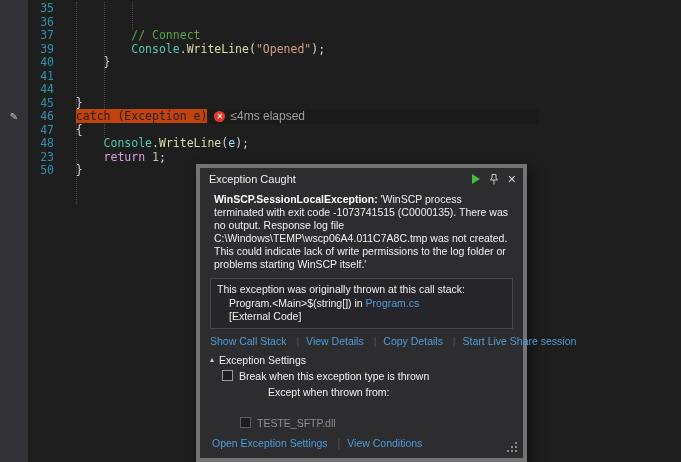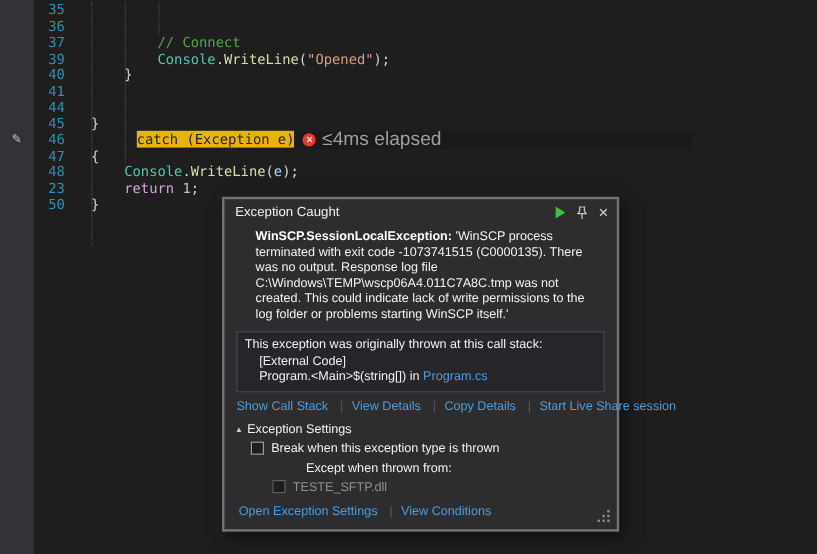--- a/index.html
+++ b/index.html
@@ -15,56 +15,56 @@
   .code-row{display:flex;height:13.5px;line-height:13.5px;
             font-family:"DejaVu Sans Mono",monospace;font-size:11.5px;white-space:pre;}
   .gutter{flex:0 0 28px;width:28px;text-align:center;color:#C8C8C8;font-size:10px;
           font-family:"DejaVu Sans",sans-serif;}
   .ln{flex:0 0 26px;text-align:right;color:#2B91AF;margin-right:8px;}
   .code{flex:1;color:#D4D4D4;}
   .tk-comment{color:#57A64A;} .tk-class{color:#4EC9B0;} .tk-method{color:#DCDCAA;}
   .tk-local{color:#9CDCFE;}  .tk-keyword{color:#D8A0DF;} .tk-number{color:#B5CEA8;}
   .tk-plain{color:#D4D4D4;}  .tk-string{color:#D69D85;}  .tk-dark{color:#23221C;}
   .hl-exception{background:#6E2B2B;}
-  .hl-current{background:#eab308;margin-left:38px;}
+  .hl-current{background:#c2410c;}
   .perf-band{display:inline-flex;align-items:center;gap:5px;background:#1A1A1B;
              height:13.5px;width:330px;margin-left:2px;padding-left:5px;
              vertical-align:top;box-sizing:border-box;}
   .exc-badge{width:11px;height:11px;border-radius:50%;background:#E23B2E;color:#FFF;
              font-size:8px;line-height:11px;text-align:center;font-weight:bold;flex:0 0 11px;
              font-family:"DejaVu Sans",sans-serif;}
-  .perf-text{color:#9E9E9E;font-size:16px;font-family:"Liberation Sans",sans-serif;}
+  .perf-text{color:#9E9E9E;font-size:12px;font-family:"Liberation Sans",sans-serif;}
   
-  .popup{position:absolute;left:185px;top:164px;width:331px;background:#2D2D30;
-         border:2px solid #737373;box-shadow:4px 5px 12px rgba(0,0,0,.55);z-index:10;
+  .popup{position:absolute;left:196px;top:164px;width:331px;background:#2D2D30;
+         border:4px solid #737373;box-shadow:4px 5px 12px rgba(0,0,0,.55);z-index:10;
          color:#F1F1F1;font-size:10.5px;box-sizing:border-box;}
   .popup-title{display:flex;align-items:center;padding:5px 7px 3px 9px;font-size:11px;}
   .title-text{flex:1;color:#F1F1F1;}
   .title-icons{display:flex;align-items:center;gap:9px;}
   .icon-continue{width:0;height:0;border-left:8px solid #41C03F;
                  border-top:5px solid transparent;border-bottom:5px solid transparent;}
   .icon-pin svg{display:block;}
   .icon-close{color:#D8D8D8;font-size:14px;line-height:11px;cursor:pointer;}
   .popup-body{padding:3px 10px 9px 10px;}
-  .msg{margin:2px 0 7px 16px;line-height:13px;}
+  .msg{margin:2px 0 7px 4px;line-height:13px;}
   .msg b{color:#FFFFFF;}
   .stackbox{border:1px solid #47474C;background:#26262A;padding:4px 6px;line-height:13.5px;
             margin-bottom:6px;}
   .frame{padding-left:12px;}
   a.lnk{color:#4E9CDA;text-decoration:none;cursor:pointer;}
   .linkrow{margin:3px 0 7px 0;white-space:nowrap;}
   .linkrow a+a::before{content:"|";color:#55555A;margin:0 7px;display:inline-block;}
   .settings{margin-top:3px;}
   .settings-header{display:flex;align-items:center;gap:5px;margin-bottom:4px;cursor:pointer;}
   .tri{color:#CFCFCF;font-size:8px;line-height:10px;}
   .cbrow{display:flex;align-items:center;gap:6px;margin:3px 0 3px 12px;cursor:pointer;}
   .cb{width:11px;height:11px;border:1px solid #9A9A9A;background:#1E1E1E;flex:0 0 11px;
       box-sizing:border-box;}
   .cb.dim{border-color:#5F5F5F;}
-  .except-label{margin:4px 0 4px 30px;padding-left:28px;}
+  .except-label{margin:4px 0 19px 30px;padding-left:28px;}
   .cbrow.module{margin-left:30px;color:#8F8F8F;}
   .linkrow.bottom{margin:8px 0 0 2px;}
   .grip{position:absolute;right:6px;bottom:14px;width:2px;height:2px;background:#8A8A8A;
         box-shadow:-4px 4px 0 #8A8A8A,0 4px 0 #8A8A8A,
                    -8px 8px 0 #8A8A8A,-4px 8px 0 #8A8A8A,0 8px 0 #8A8A8A;cursor:nwse-resize;}
 </style>
 </head>
 <body>
 
 <div class="strip"></div>
@@ -98,22 +98,22 @@
         </svg>
       </span>
       <span class="icon-close">×</span>
     </span>
   </div>
   <div class="popup-body">
     <p class="msg"><b>WinSCP.SessionLocalException:</b><span> 'WinSCP process terminated with exit code -1073741515 (C0000135). There was no output. Response log file C:\Windows\TEMP\wscp06A4.011C7A8C.tmp was not created. This could indicate lack of write permissions to the log folder or problems starting WinSCP itself.'</span></p>
 
     <div class="stackbox">
       <div>This exception was originally thrown at this call stack:</div>
+      <div class="frame"><span>Program.&lt;Main&gt;$(string[]) in </span><a class="lnk">Program.cs</a></div>
       <div class="frame">[External Code]</div>
-      <div class="frame"><span>Program.&lt;Main&gt;$(string[]) in </span><a class="lnk">Program.cs</a></div>
     </div>
 
     <div class="linkrow">
       <a class="lnk">Show Call Stack</a>
       <a class="lnk">View Details</a>
       <a class="lnk">Copy Details</a>
       <a class="lnk">Start Live Share session</a>
     </div>
 
     <div class="settings">

